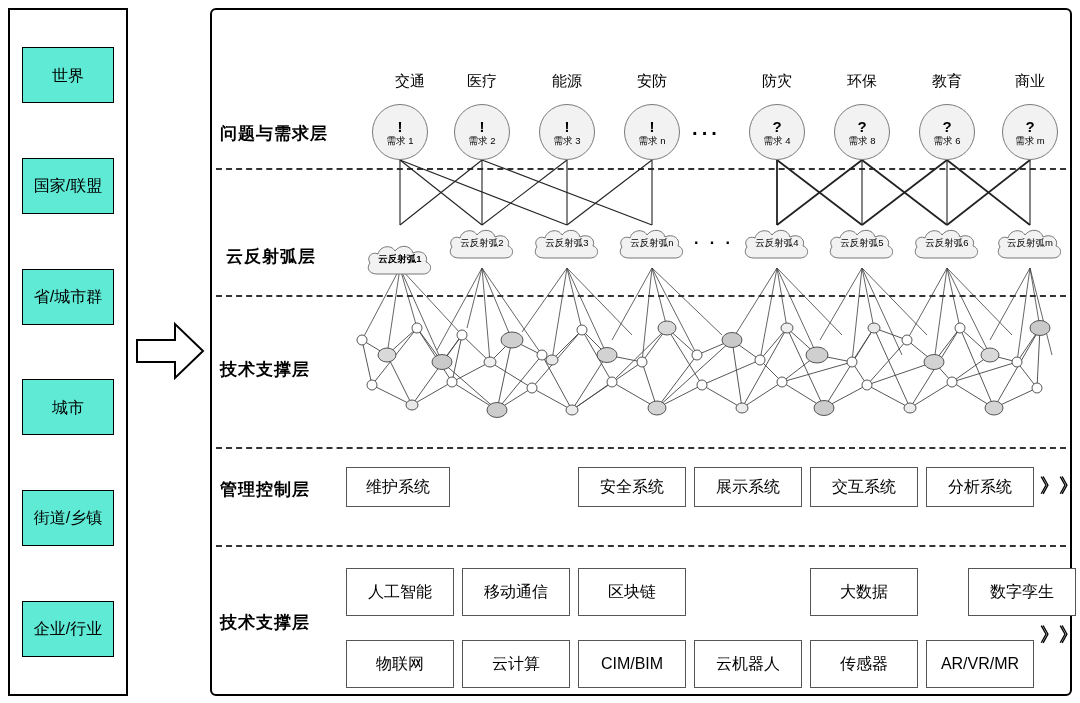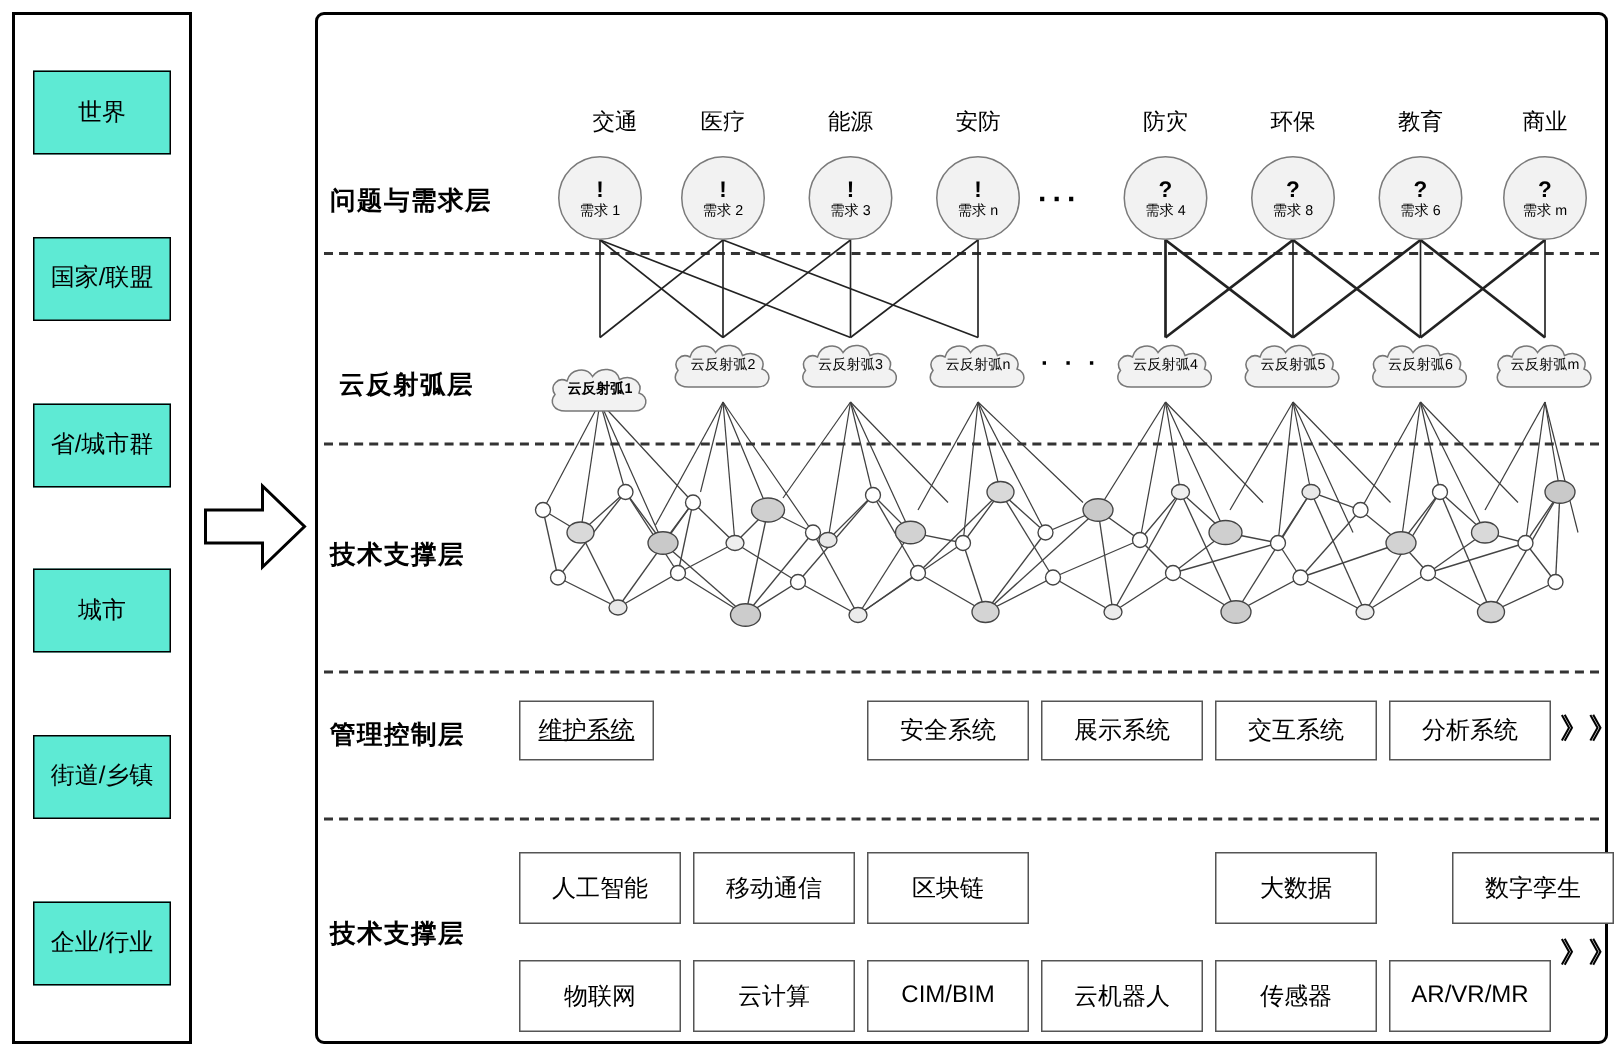--- a/index.html
+++ b/index.html
@@ -439,21 +439,21 @@
       </svg>
     <span class="cloud-label">云反射弧6</span>
   </div>
   <div class="cloud-node" style="left:781px; top:214px;">
     <svg width="74" height="42" viewBox="0 0 74 42">
         <path d="M14,34 C6,34 3,28 7,23 C3,17 9,11 15,14 C17,6 28,4 32,11 C37,4 48,5 50,13 C58,9 66,15 63,22 C70,24 69,34 60,34 Z" fill="#f2f2f2" stroke="#777" stroke-width="1"></path>
       </svg>
     <span class="cloud-label">云反射弧m</span>
   </div>
 
-  <div class="sys-box" style="left:134px; top:457px; width:90px;text-decoration:underline;">维护系统</div>
+  <div class="sys-box" style="left:134px; top:457px; width:104px;">维护系统</div>
   <div class="sys-box" style="left:366px; top:457px; width:108px;">安全系统</div>
   <div class="sys-box" style="left:482px; top:457px; width:108px;">展示系统</div>
   <div class="sys-box" style="left:598px; top:457px; width:108px;">交互系统</div>
   <div class="sys-box" style="left:714px; top:457px; width:108px;">分析系统</div>
   <div class="chev" style="left:828px; top:463px;">》》</div>
 
   <div class="tech-box" style="left:134px; top:558px; width:108px;">人工智能</div>
   <div class="tech-box" style="left:250px; top:558px; width:108px;">移动通信</div>
   <div class="tech-box" style="left:366px; top:558px; width:108px;">区块链</div>
   <div class="tech-box" style="left:598px; top:558px; width:108px;">大数据</div>

